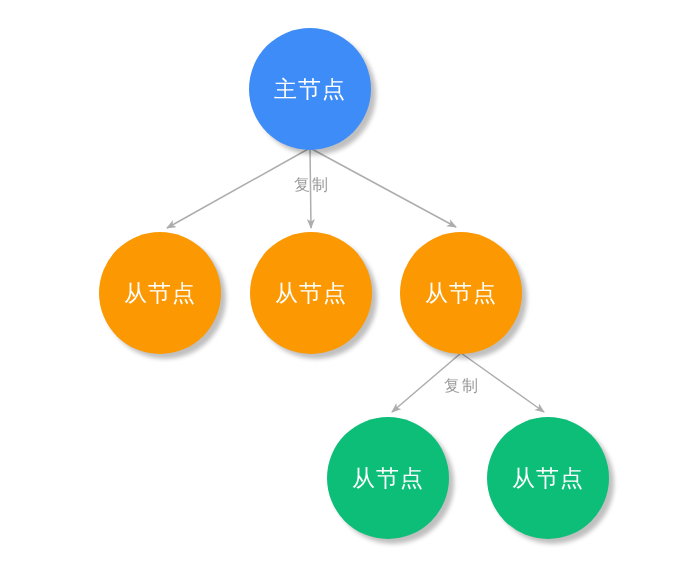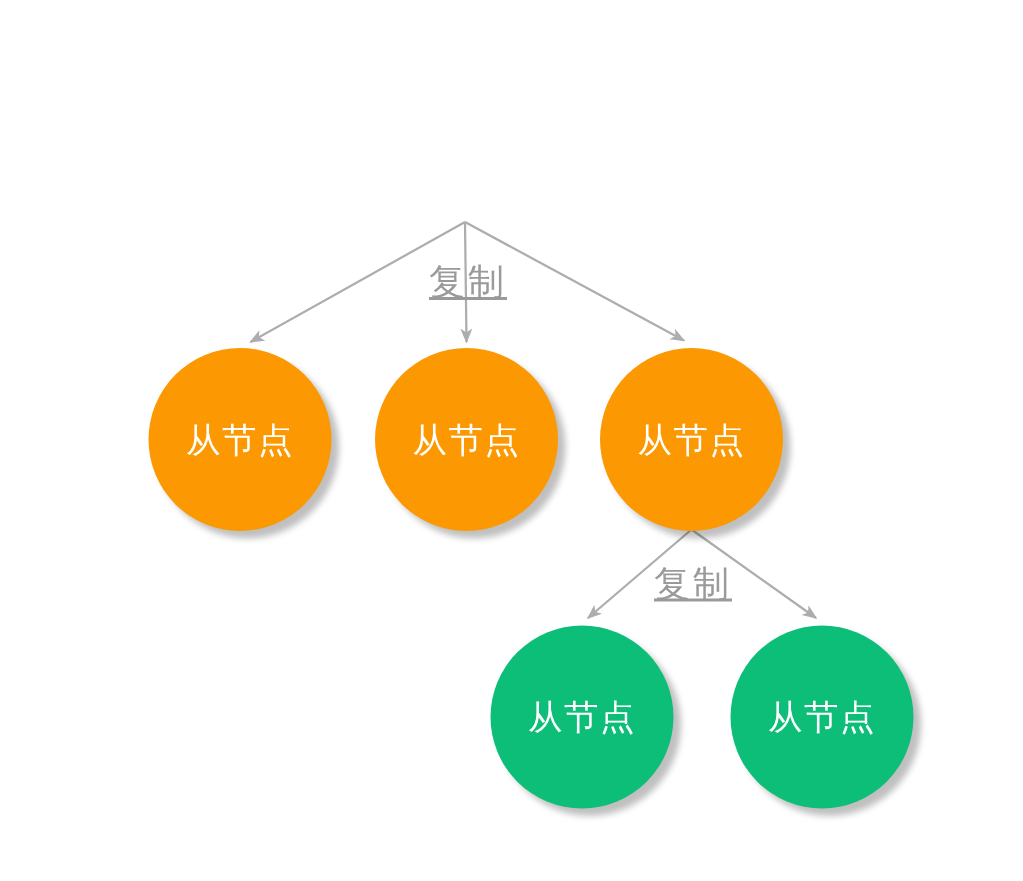--- a/index.html
+++ b/index.html
@@ -38,26 +38,25 @@
     color: #ffffff;
     font-size: 23px;
     letter-spacing: 1px;
     line-height: 1;
     user-select: none;
   }
   .edge-label {
     position: absolute;
     width: 120px;
     text-align: center;
-    font-size: 24px;
+    font-size: 16px;
     letter-spacing: 2px;
     line-height: 1;
     z-index: 3;
     user-select: none;
-    text-decoration: underline;
   }
   
   #master-node   { left: 249px; top: 28px;  }
   #slave-node-1  { left: 99px;  top: 232px; }
   #slave-node-2  { left: 250px; top: 232px; }
   #slave-node-3  { left: 400px; top: 232px; }
   #slave-node-4  { left: 327px; top: 417px; }
   #slave-node-5  { left: 487px; top: 417px; }
   
   #edge-label-1 { left: 252px; top: 177px; }
@@ -74,20 +73,23 @@
         <path d="M0,0 L10,4 L0,8 L2.6,4 Z" style="fill: rgb(173, 173, 173);"></path>
       </marker>
     </defs>
     <line x1="310" y1="148" x2="167" y2="228" stroke-width="1.5" marker-end="url(#arrowhead)" style="stroke: rgb(173, 173, 173);"></line>
     <line x1="310" y1="148" x2="311" y2="228" stroke-width="1.5" marker-end="url(#arrowhead)" style="stroke: rgb(173, 173, 173);"></line>
     <line x1="310" y1="148" x2="456" y2="227" stroke-width="1.5" marker-end="url(#arrowhead)" style="stroke: rgb(173, 173, 173);"></line>
     <line x1="461" y1="353" x2="392" y2="412" stroke-width="1.5" marker-end="url(#arrowhead)" style="stroke: rgb(173, 173, 173);"></line>
     <line x1="461" y1="353" x2="544" y2="412" stroke-width="1.5" marker-end="url(#arrowhead)" style="stroke: rgb(173, 173, 173);"></line>
   </svg>
 
+  <div class="node" id="master-node" style="background-color: rgb(61, 140, 247);">
+    <span class="node-label">主节点</span>
+  </div>
 
   <div class="node" id="slave-node-1" style="background-color: rgb(251, 152, 2);">
     <span class="node-label">从节点</span>
   </div>
 
   <div class="node" id="slave-node-2" style="background-color: rgb(251, 152, 2);">
     <span class="node-label">从节点</span>
   </div>
 
   <div class="node" id="slave-node-3" style="background-color: rgb(251, 152, 2);">

